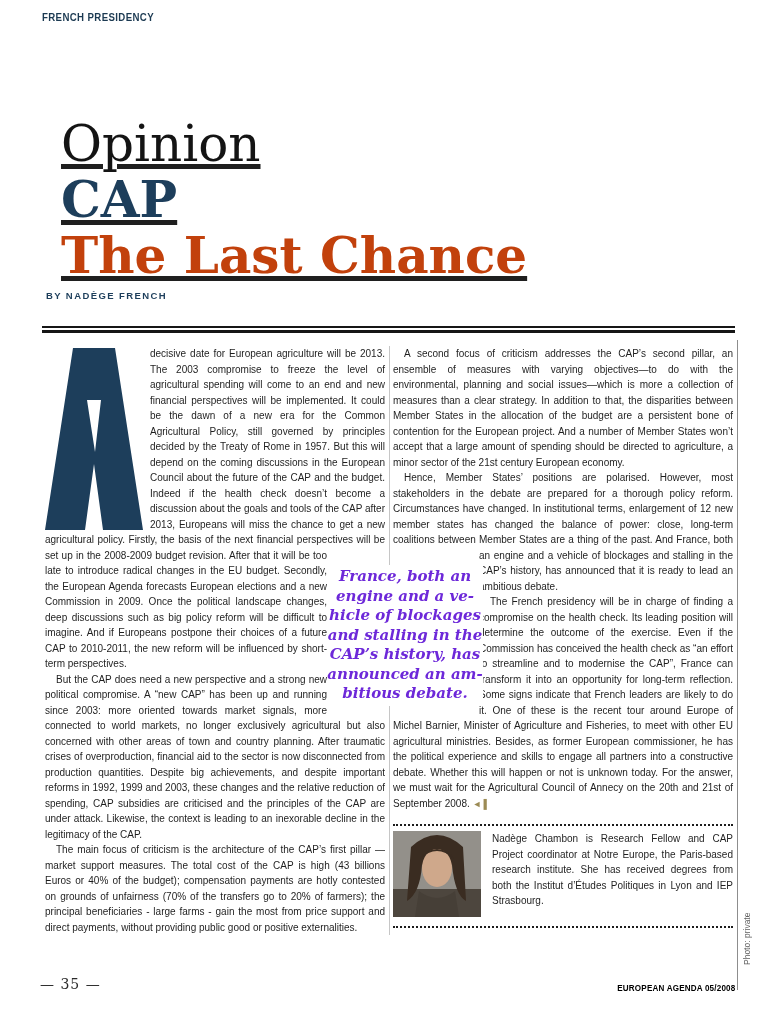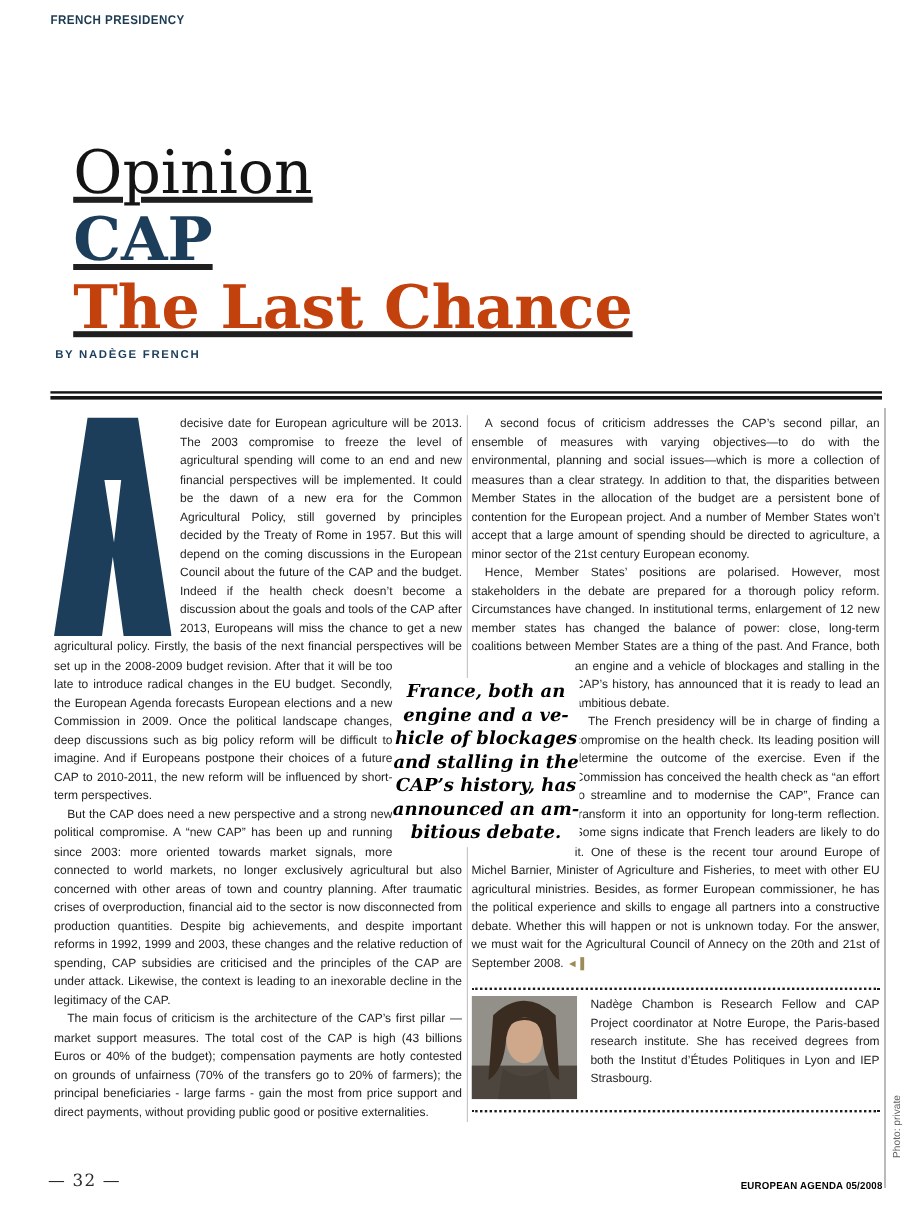--- a/index.html
+++ b/index.html
@@ -51,21 +51,21 @@
 
   
   .sp-r{float:right;width:58px;height:170px;}
   .sp-l{float:left;width:86px;height:170px;}
 
   
   .pullquote{
     position:absolute;left:282px;top:219px;width:156px;z-index:3;
     background:#ffffff;padding:2px 0;
     font-family:"DejaVu Serif", serif;font-style:italic;font-weight:bold;
-    font-size:15px;line-height:19.5px;color:#000000;text-align:center;white-space:pre-line;
+    font-size:15px;line-height:19.5px;color:#6d28d9;text-align:center;white-space:pre-line;
   }
 
   .endmark{color:#9c8b55;font-size:9px;letter-spacing:-1px;}
 
   
   .about{margin-top:12px;border-top:2.5px dotted #1c1c1c;border-bottom:2.5px dotted #1c1c1c;padding:5px 0 9px;}
   .about-heading{font-size:9px;font-weight:bold;color:#141414;letter-spacing:.5px;margin:3px 0 7px;}
   .about-row{display:flex;gap:11px;}
   .about-photo{width:88px;height:86px;flex:none;}
   .about-text{margin:0;font-size:10px;line-height:15.5px;text-align:justify;}
@@ -153,16 +153,16 @@
           </div>
         </div>
       </div>
 
     </div>
   </div>
 
   <div class="right-rule"></div>
   <div class="photo-credit">Photo: private</div>
 
-  <div class="footer-page">— 32 —</div>
+  <div class="footer-page">— 35 —</div>
   <div class="footer-issue">EUROPEAN AGENDA 05/2008</div>
 
 </div>
 
 </body></html>

